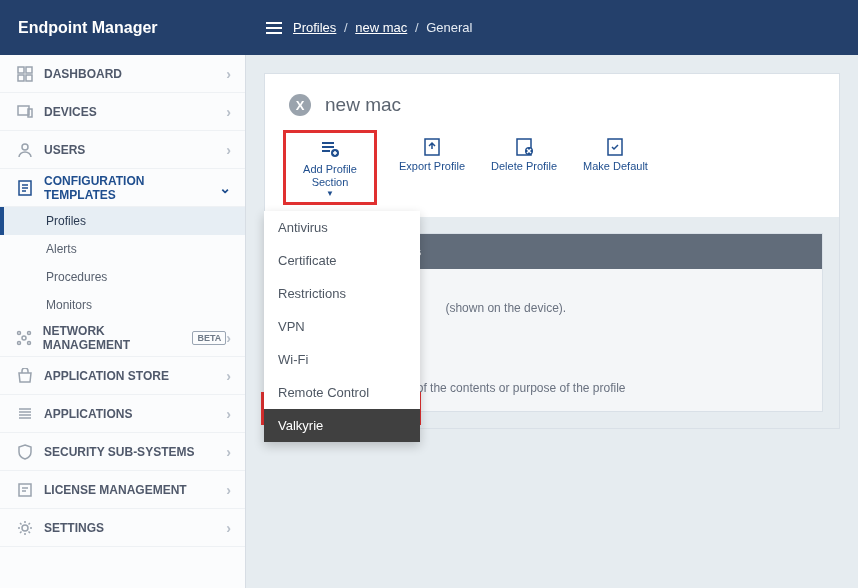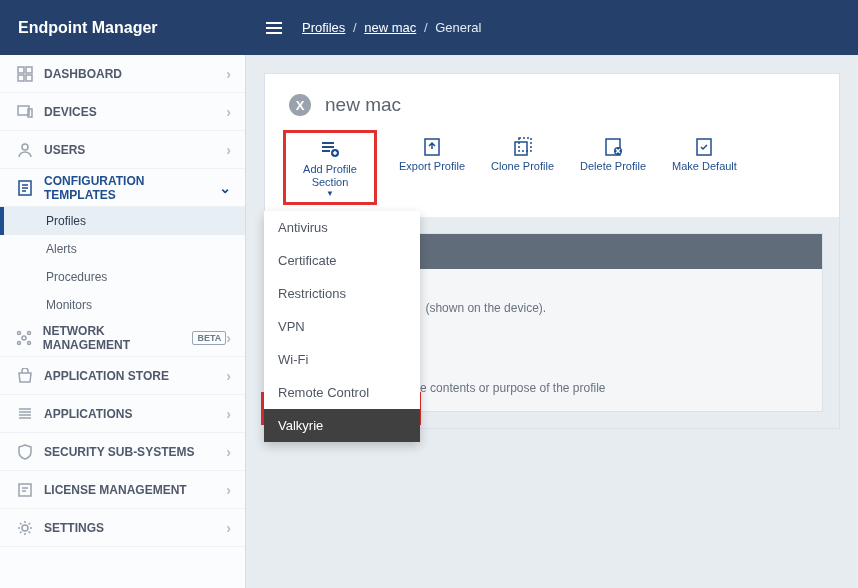--- a/index.html
+++ b/index.html
@@ -1,19 +1,19 @@
 <!DOCTYPE html>
 <html><head>
 <meta charset="utf-8">
 <style>
   * { box-sizing: border-box; margin:0; padding:0; font-family: Arial, Helvetica, sans-serif; }
   body { width:858px; height:588px; overflow:hidden; background:#e6ecf0; font-size:13px; color:#333;}
   .topbar { height:55px; background:#24406b; color:#fff; display:flex; align-items:center; }
   .logo-area { width:246px; display:flex; align-items:center; padding-left:18px; font-size:16px; font-weight:bold;}
-  .top-right { display:flex; align-items:center; gap:20px; padding-left:20px;}
+  .top-right { display:flex; align-items:center; gap:11px; padding-left:20px;}
   .hamburger-lines { display:flex; flex-direction:column; gap:3px;}
   .hamburger-lines span{ width:16px; height:2px; background:#fff; display:block;}
   .breadcrumb { font-size:13px; color:#e6ecf4;}
   .breadcrumb a { color:#fff; text-decoration:underline; cursor:pointer;}
   .breadcrumb .sep{ margin:0 4px; color:#cdd8e6;}
   .container { display:flex; height:533px;}
   .sidebar { width:246px; background:#fbfcfd; border-right:1px solid #d7dde4; overflow:hidden;}
   .nav-item { display:flex; align-items:center; height:38px; padding:0 14px; color:#50596b; font-size:12px; font-weight:bold; border-bottom:1px solid #eef1f4; cursor:pointer; position:relative;}
   .nav-item .chev { margin-left:auto; color:#b7bfc9; font-size:14px;}
   .nav-item .ic { width:22px; display:flex; justify-content:center; margin-right:8px;}
@@ -24,21 +24,21 @@
   .beta { display:inline-block; border:1px solid #9aa5b3; color:#6e7a88; font-size:9px; padding:1px 4px; margin-left:6px; border-radius:2px; font-weight:bold;}
   .main { flex:1; position:relative; padding:18px 18px 18px 18px; }
   .panel { background:#fff; border:1px solid #d9e0e7; }
   .panel-header { padding:20px 24px 10px 24px; display:flex; align-items:center; gap:14px;}
   .circle-x { width:22px;height:22px;border-radius:50%;background:#9aa3ad;color:#fff;display:flex;align-items:center;justify-content:center;font-weight:bold;font-size:13px;}
   .profile-name { font-size:19px; color:#5b6470; font-weight:400;}
   .toolbar { display:flex; gap:18px; padding:4px 18px 12px 18px; align-items:flex-start;}
   .tool { display:flex; flex-direction:column; align-items:center; color:#1f4e8e; font-size:11px; cursor:pointer; min-width:70px; padding:4px 4px;}
   .tool .ic2 { height:26px; display:flex; align-items:center; justify-content:center;}
   .tool.highlighted { border:3px solid #e03030; }
-  .content-wrap { background:#e6ecf0; padding:16px;}
+  .content-wrap { background:#e6ecf0; padding:16px;margin-left:20px;}
   .inner-panel { background:#fff; border:1px solid #d9e0e7;}
   .section-head { background:#616c7a; color:#fff; font-weight:bold; padding:10px 16px; font-size:13px;}
   .section-body { background:#f4f6f8; padding:16px 22px; color:#5c6470; font-size:12px;}
   .field-label { color:#4f5864; font-weight:bold; margin-top:10px;}
   .field-label:first-child{margin-top:0;}
   .field-value { color:#6a7280; margin-top:2px;}
   .dropdown { position:absolute; left:282px; top:157px; width:156px; background:#fff; box-shadow:0 4px 10px rgba(0,0,0,0.2); z-index:10;}
   .dropdown-item { padding:9px 14px; font-size:13px; color:#4e5763; cursor:pointer;}
   .dropdown-item.selected{ background:#404040; color:#fff;}
   .red-box { position:absolute; border:3px solid #e03030; pointer-events:none;}
@@ -196,29 +196,20 @@
           <span style="font-size:8px;color:#1f4e8e">▼</span>
         </div>
         <div class="tool">
           <span class="ic2">
             <svg width="22" height="22">
                 <rect x="4" y="3" width="14" height="16" stroke="#1f4e8e" stroke-width="1.5" fill="none"></rect>
                 <path d="M11 7v6M8 10l3-3 3 3" stroke="#1f4e8e" stroke-width="1.5" fill="none"></path>
               </svg>
           </span>
           <span>Export Profile</span>
-        </div>
-        <div class="tool">
-          <span class="ic2">
-            <svg width="22" height="22">
-                <rect x="3" y="6" width="12" height="13" stroke="#1f4e8e" stroke-width="1.5" fill="none"></rect>
-                <rect x="7" y="2" width="12" height="13" stroke="#1f4e8e" stroke-width="1.5" fill="none" stroke-dasharray="2 2"></rect>
-              </svg>
-          </span>
-          <span>Clone Profile</span>
         </div>
         <div class="tool">
           <span class="ic2">
             <svg width="22" height="22">
                 <rect x="4" y="3" width="14" height="16" stroke="#1f4e8e" stroke-width="1.5" fill="none"></rect>
                 <circle cx="16" cy="15" r="4" fill="#1f4e8e"></circle>
                 <path d="M14 13l4 4M18 13l-4 4" stroke="#fff" stroke-width="1.5"></path>
               </svg>
           </span>
           <span>Delete Profile</span>

